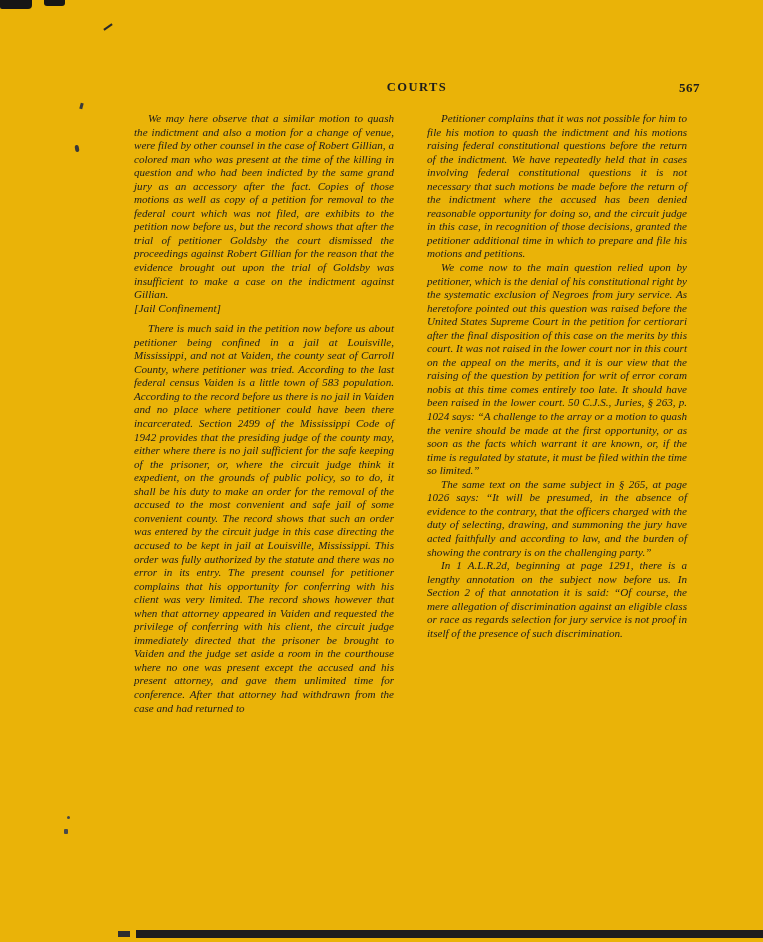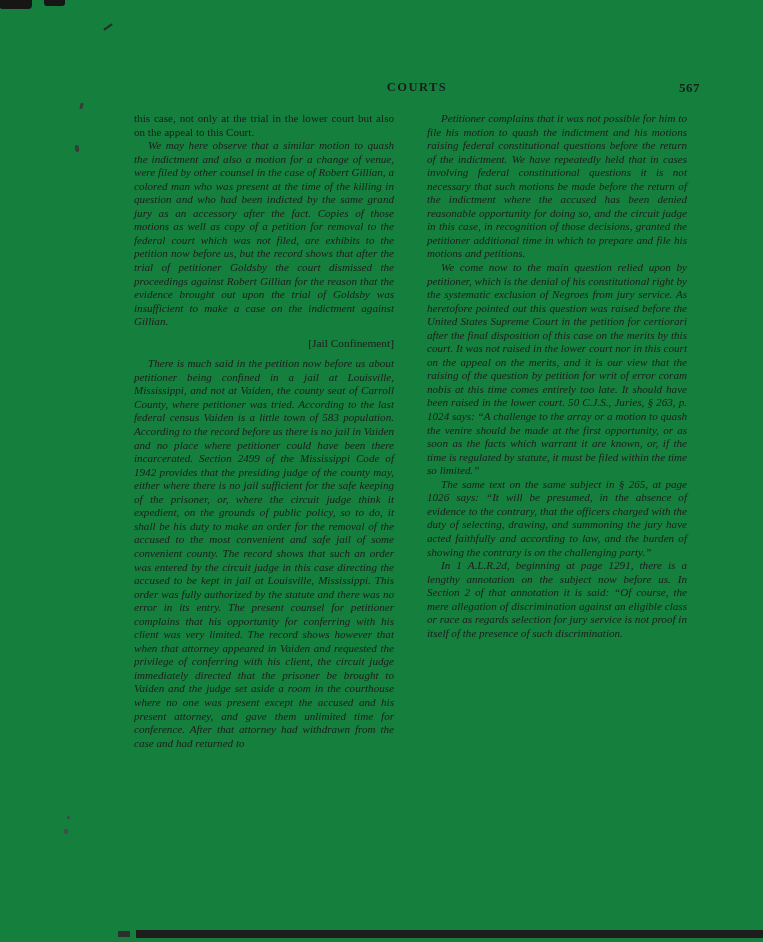--- a/index.html
+++ b/index.html
@@ -4,21 +4,21 @@
 <style>
   html, body {
     margin: 0;
     padding: 0;
     background: #888;
   }
   .page {
     position: relative;
     width: 763px;
     height: 942px;
-    background: #15803d;
+    background: #eab308;
     overflow: hidden;
     font-family: "Liberation Serif", "DejaVu Serif", serif;
     color: #1c1c1c;
   }
   
   .running-head {
     position: absolute;
     top: 80px;
     left: 134px;
     width: 566px;
@@ -54,23 +54,23 @@
   .column-left  { left: 134px; }
   .column-right { left: 427px; }
   .column p {
     margin: 0;
   }
   .column p.indent {
     text-indent: 14px;
     font-style: italic;
   }
   .column p.heading {
-    text-align: right;
+    font-style: italic;
+    text-align: left;
     text-indent: 0;
-    margin-top: 8px;
     margin-bottom: 7px;
     font-size: 11.4px;
   }
   
   .artifact {
     position: absolute;
     background: #161616;
   }
   .blob-top-1 { top: 0; left: 0; width: 32px; height: 9px; border-radius: 0 0 4px 2px; }
   .blob-top-2 { top: 0; left: 44px; width: 21px; height: 6px; border-radius: 0 0 3px 3px; }
@@ -106,21 +106,20 @@
   <div class="artifact mark-dot-2"></div>
   <div class="artifact bottom-bar-1"></div>
   <div class="artifact bottom-bar-2"></div>
 
   <div class="running-head">
     <div class="running-title">COURTS</div>
     <div class="page-number">567</div>
   </div>
 
   <div class="column column-left">
-    <p class="noindent">this case, not only at the trial in the lower court but also on the appeal to this Court.</p>
     <p class="indent">We may here observe that a similar motion to quash the indictment and also a motion for a change of venue, were filed by other counsel in the case of Robert Gillian, a colored man who was present at the time of the killing in question and who had been indicted by the same grand jury as an accessory after the fact. Copies of those motions as well as copy of a petition for removal to the federal court which was not filed, are exhibits to the petition now before us, but the record shows that after the trial of petitioner Goldsby the court dismissed the proceedings against Robert Gillian for the reason that the evidence brought out upon the trial of Goldsby was insufficient to make a case on the indictment against Gillian.</p>
     <p class="heading">[Jail Confinement]</p>
     <p class="indent">There is much said in the petition now before us about petitioner being confined in a jail at Louisville, Mississippi, and not at Vaiden, the county seat of Carroll County, where petitioner was tried. According to the last federal census Vaiden is a little town of 583 population. According to the record before us there is no jail in Vaiden and no place where petitioner could have been there incarcerated. Section 2499 of the Mississippi Code of 1942 provides that the presiding judge of the county may, either where there is no jail sufficient for the safe keeping of the prisoner, or, where the circuit judge think it expedient, on the grounds of public policy, so to do, it shall be his duty to make an order for the removal of the accused to the most convenient and safe jail of some convenient county. The record shows that such an order was entered by the circuit judge in this case directing the accused to be kept in jail at Louisville, Mississippi. This order was fully authorized by the statute and there was no error in its entry. The present counsel for petitioner complains that his opportunity for conferring with his client was very limited. The record shows however that when that attorney appeared in Vaiden and requested the privilege of conferring with his client, the circuit judge immediately directed that the prisoner be brought to Vaiden and the judge set aside a room in the courthouse where no one was present except the accused and his present attorney, and gave them unlimited time for conference. After that attorney had withdrawn from the case and had returned to</p>
   </div>
 
   <div class="column column-right">
     <p class="indent">Petitioner complains that it was not possible for him to file his motion to quash the indictment and his motions raising federal constitutional questions before the return of the indictment. We have repeatedly held that in cases involving federal constitutional questions it is not necessary that such motions be made before the return of the indictment where the accused has been denied reasonable opportunity for doing so, and the circuit judge in this case, in recognition of those decisions, granted the petitioner additional time in which to prepare and file his motions and petitions.</p>
     <p class="indent">We come now to the main question relied upon by petitioner, which is the denial of his constitutional right by the systematic exclusion of Negroes from jury service. As heretofore pointed out this question was raised before the United States Supreme Court in the petition for certiorari after the final disposition of this case on the merits by this court. It was not raised in the lower court nor in this court on the appeal on the merits, and it is our view that the raising of the question by petition for writ of error coram nobis at this time comes entirely too late. It should have been raised in the lower court. 50 C.J.S., Juries, § 263, p. 1024 says: “A challenge to the array or a motion to quash the venire should be made at the first opportunity, or as soon as the facts which warrant it are known, or, if the time is regulated by statute, it must be filed within the time so limited.”</p>
     <p class="indent">The same text on the same subject in § 265, at page 1026 says: “It will be presumed, in the absence of evidence to the contrary, that the officers charged with the duty of selecting, drawing, and summoning the jury have acted faithfully and according to law, and the burden of showing the contrary is on the challenging party.”</p>
     <p class="indent">In 1 A.L.R.2d, beginning at page 1291, there is a lengthy annotation on the subject now before us. In Section 2 of that annotation it is said: “Of course, the mere allegation of discrimination against an eligible class or race as regards selection for jury service is not proof in itself of the presence of such discrimination.</p>

